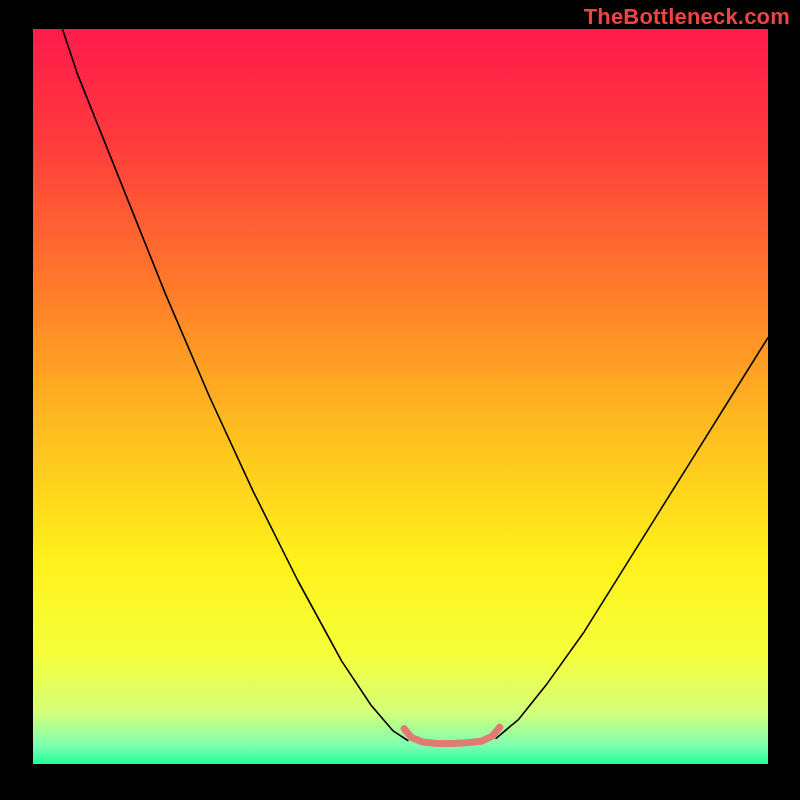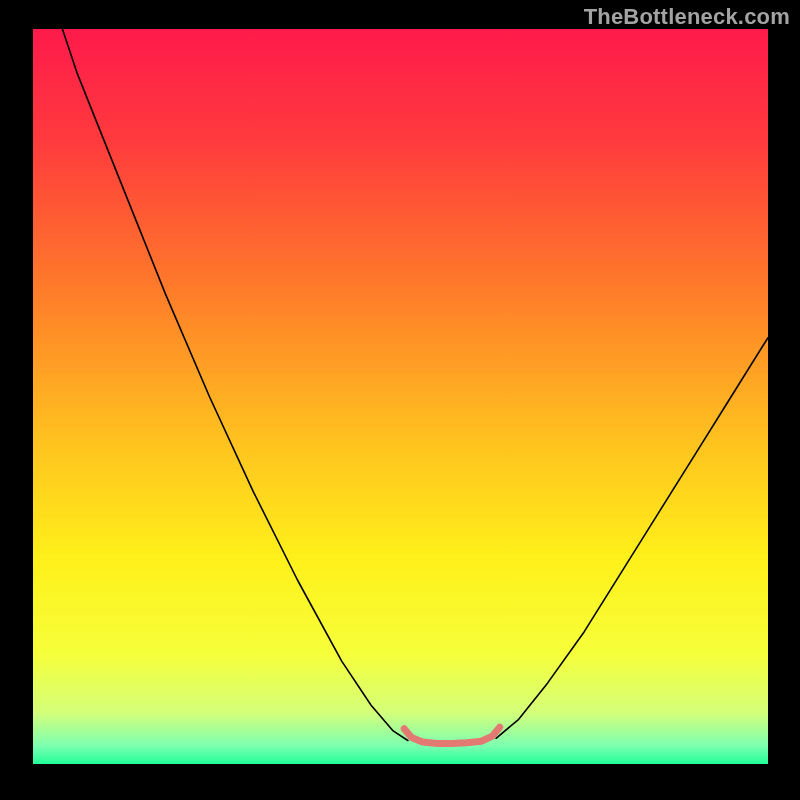--- a/index.html
+++ b/index.html
@@ -14,21 +14,21 @@
   .frame {
     position: relative;
     width: 800px;
     height: 800px;
     background: #000;
   }
   .watermark {
     position: absolute;
     top: 4px;
     right: 10px;
-    color: #a3a3a3;
+    color: #ef4444;
     font-size: 22px;
     font-weight: 600;
     letter-spacing: 0.2px;
     z-index: 10;
   }
   .plot-wrap {
     position: absolute;
     left: 33px;
     top: 29px;
     width: 735px;

